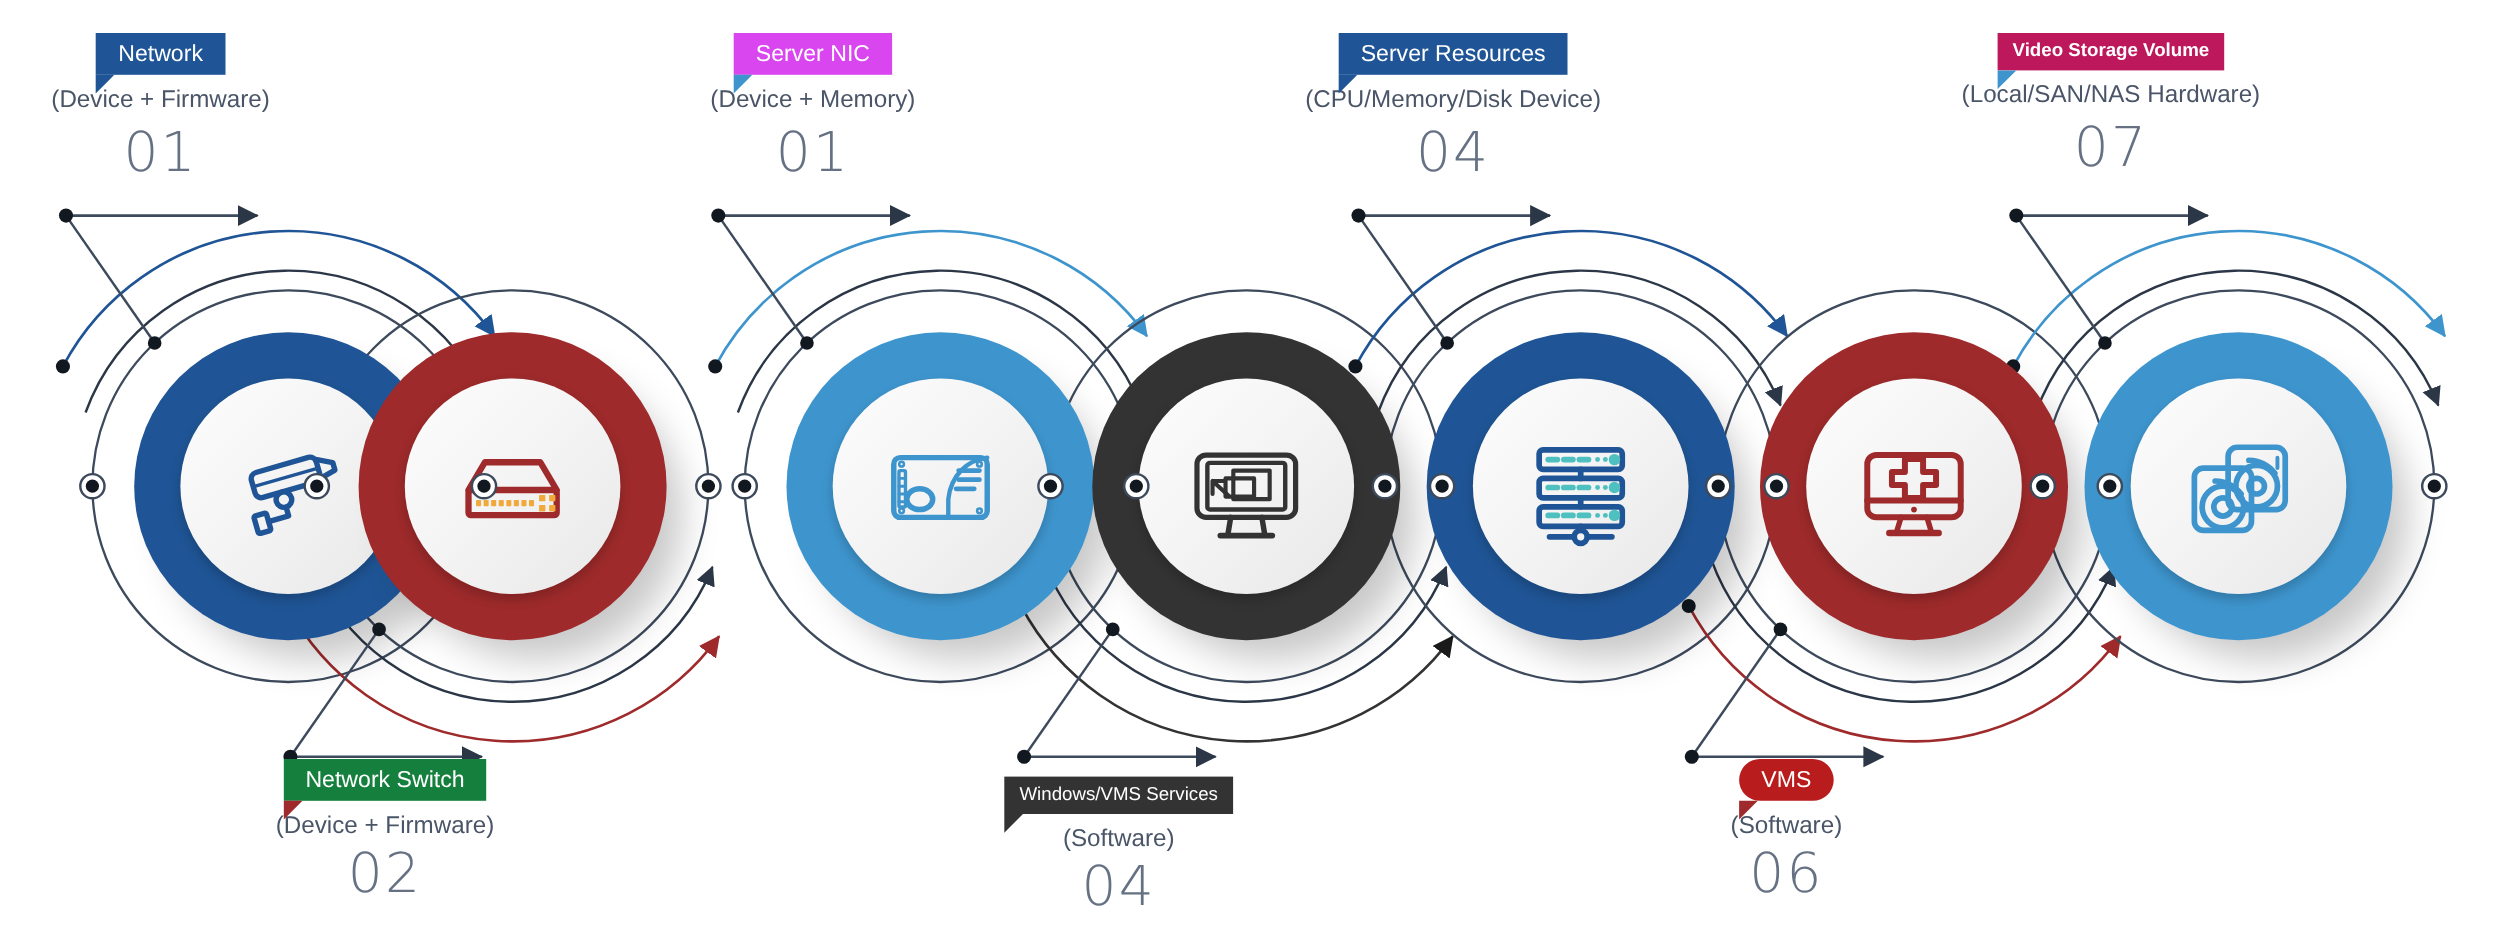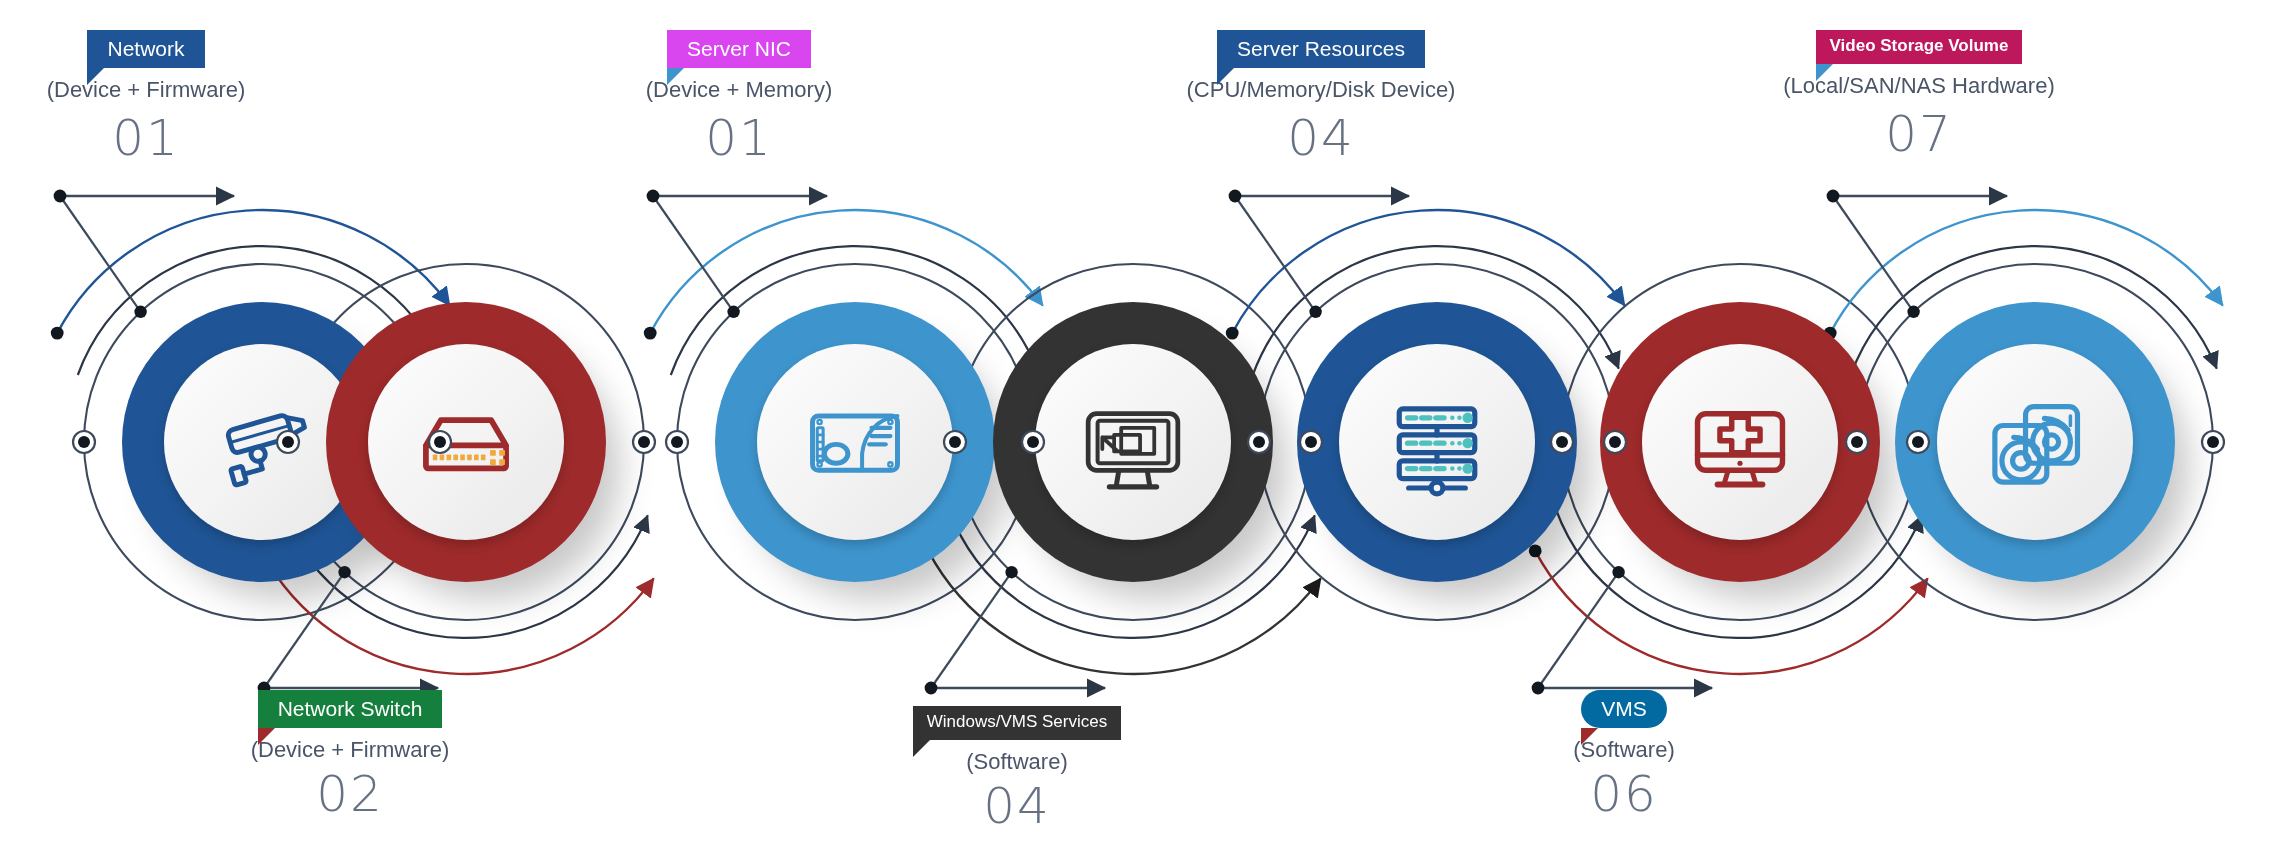--- a/index.html
+++ b/index.html
@@ -314,17 +314,17 @@
         <circle cx="1857.0" cy="442.0" r="6" fill="#111820"></circle>
       </g>
   </svg>
 
   <div id="caption-host" style="position:absolute;left:0;top:0;width:2272px;height:846px;z-index:4;">
       <div class="caption" style="width: 460px; left: -84px; top: 30px;"><span class="banner" style="background:#1F5596;--tail:#1F5596;"><span>Network</span></span><div class="sub">(Device + Firmware)</div><div style="height:6px"></div><div class="num">01</div></div>
       <div class="caption" style="width: 460px; left: 120px; top: 690px;"><span class="banner" style="background:#15803d;--tail:#9E2A2B;"><span>Network Switch</span></span><div class="sub">(Device + Firmware)</div><div style="height:2px"></div><div class="num">02</div></div>
       <div class="caption" style="width: 460px; left: 509px; top: 30px;"><span class="banner" style="background:#d946ef;--tail:#3E95CE;"><span>Server NIC</span></span><div class="sub">(Device + Memory)</div><div style="height:6px"></div><div class="num">01</div></div>
       <div class="caption" style="width: 460px; left: 787px; top: 690px;"><span class="banner small" style="background:#333333;margin-top:16px;--tail:#333333;"><span>Windows/VMS Services</span></span><div class="sub">(Software)</div><div style="height:2px"></div><div class="num">04</div></div>
       <div class="caption" style="width: 460px; left: 1091px; top: 30px;"><span class="banner" style="background:#1F5596;--tail:#1F5596;"><span>Server Resources</span></span><div class="sub">(CPU/Memory/Disk Device)</div><div style="height:6px"></div><div class="num">04</div></div>
-      <div class="caption" style="width: 460px; left: 1394px; top: 690px;"><span class="banner" style="background:#0369a1;border-radius:19px;--tail:#9E2A2B;"><span>VMS</span></span><div class="sub">(Software)</div><div style="height:2px"></div><div class="num">06</div></div>
+      <div class="caption" style="width: 460px; left: 1394px; top: 690px;"><span class="banner" style="background:#b91c1c;border-radius:19px;--tail:#9E2A2B;"><span>VMS</span></span><div class="sub">(Software)</div><div style="height:2px"></div><div class="num">06</div></div>
       <div class="caption" style="width: 460px; left: 1689px; top: 30px;"><span class="banner small" style="background:#be185d;font-weight:bold;--tail:#3E95CE;"><span>Video Storage Volume</span></span><div class="sub">(Local/SAN/NAS Hardware)</div><div style="height:6px"></div><div class="num">07</div></div>
     </div>
 
 </div>
 
 </body></html>

